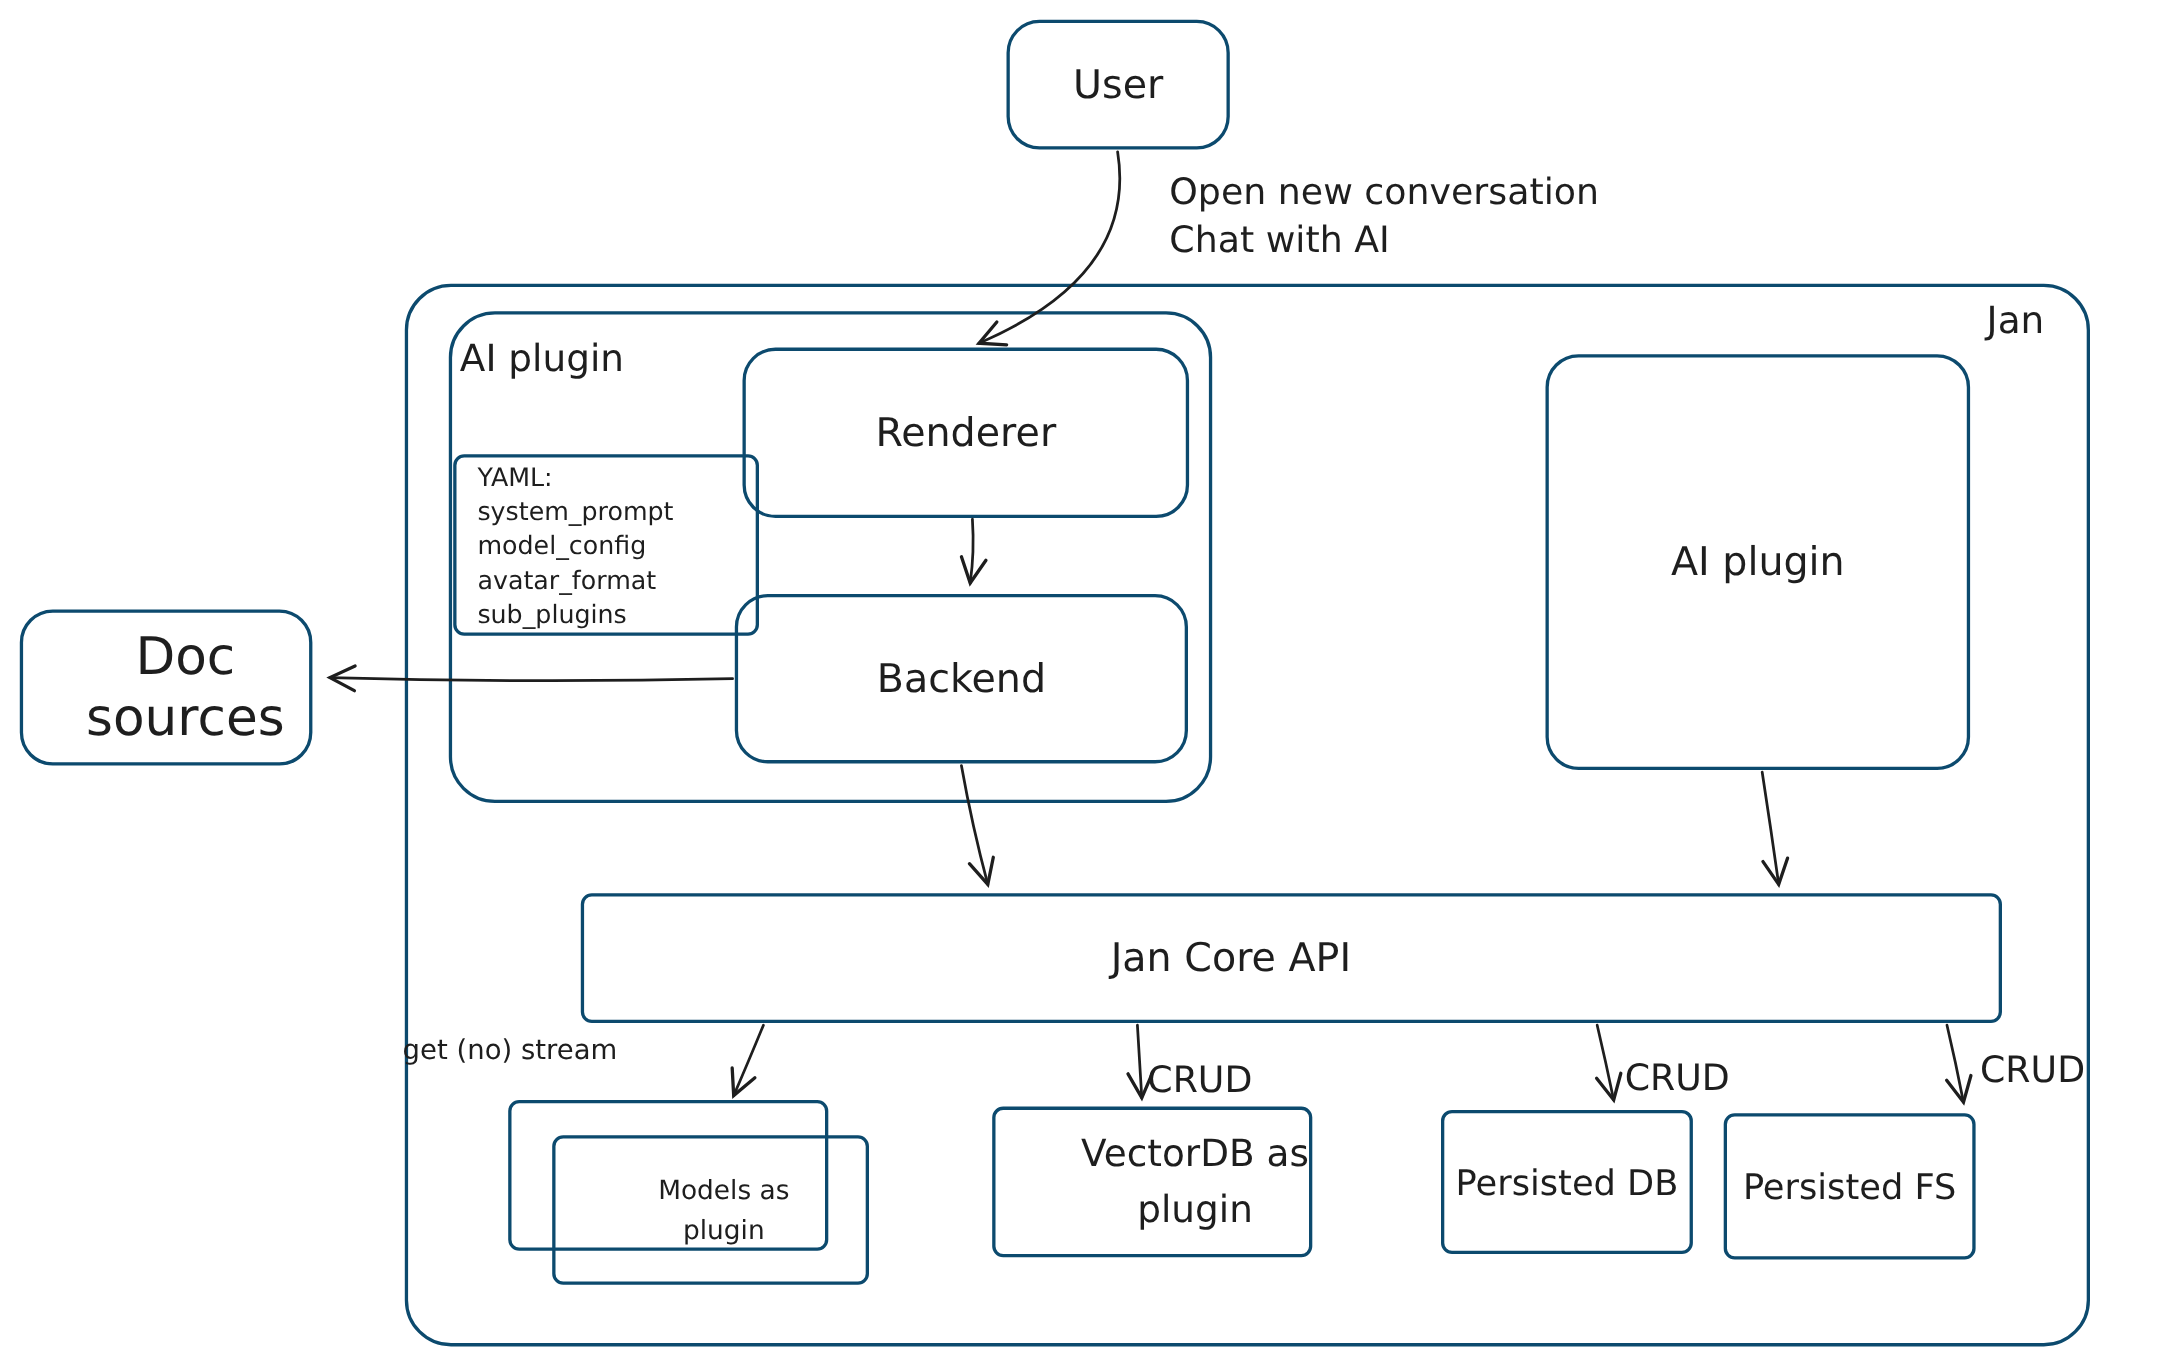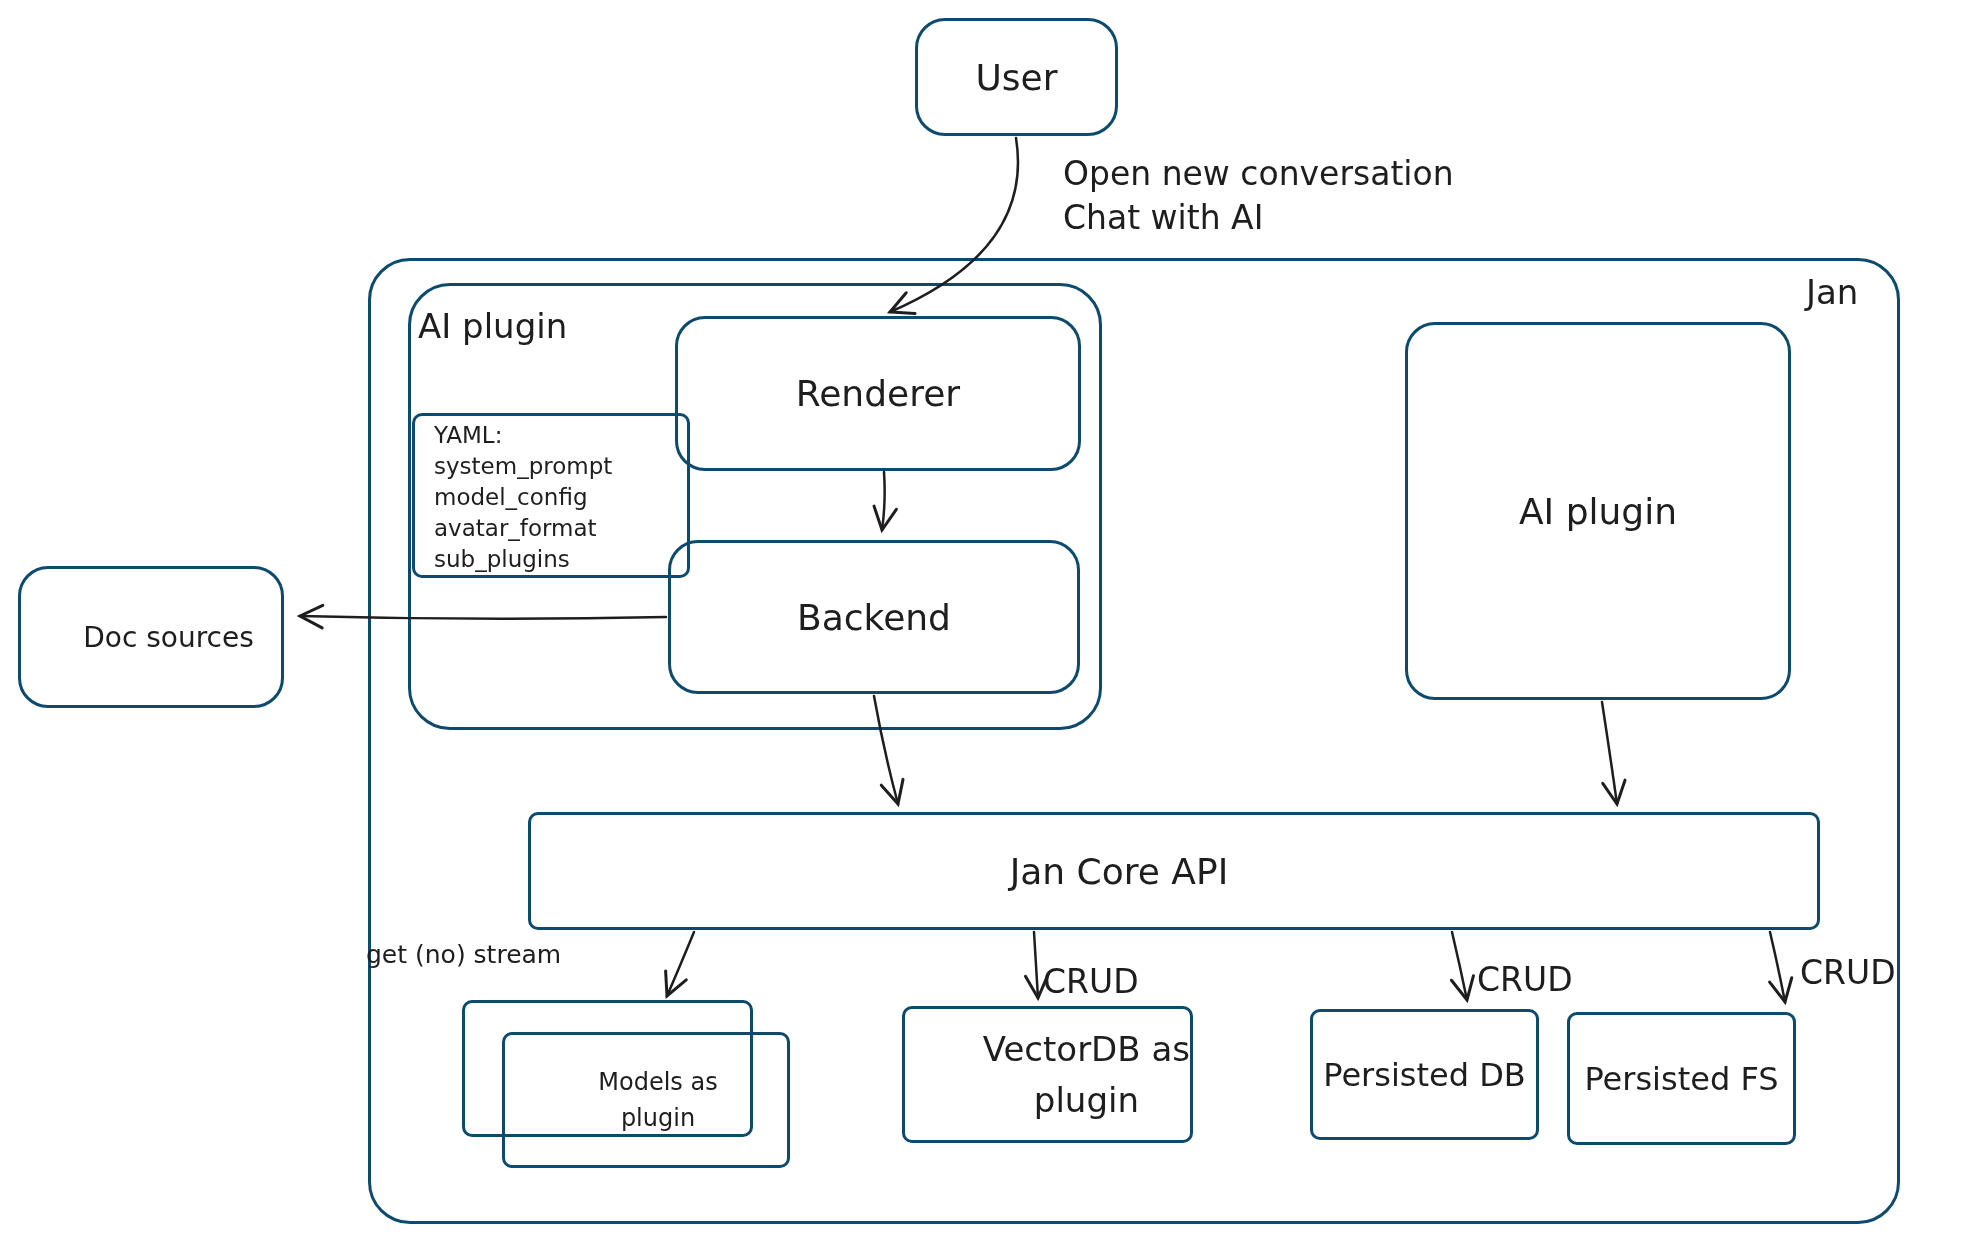--- a/index.html
+++ b/index.html
@@ -26,21 +26,21 @@
   #jan-label{left:1806px;top:272px;font-size:34px;}
   #ai-plugin-container{left:408px;top:283px;width:694px;height:447px;}
   #ai-plugin-container-label{left:418px;top:306px;font-size:34px;}
   #renderer-box{left:675px;top:316px;width:406px;height:155px;font-size:36px;}
   #backend-box{left:668px;top:540px;width:412px;height:154px;font-size:36px;}
   #yaml-box{left:412px;top:413px;width:278px;height:165px;}
   #yaml-text{left:434px;top:420px;}
   #ai-plugin-box{left:1405px;top:322px;width:386px;height:378px;font-size:36px;}
   #jan-core-api-bar{left:528px;top:812px;width:1292px;height:118px;font-size:36px;}
   #jan-core-api-bar .inner{transform:translateX(-55px);}
-  #doc-sources-box{left:18px;top:566px;width:266px;height:142px;font-size:28px;padding-left:35px;}
+  #doc-sources-box{left:18px;top:554px;width:266px;height:142px;font-size:47px;padding-left:35px;}
   #models-back-box{left:462px;top:1000px;width:291px;height:137px;}
   #models-box{left:502px;top:1032px;width:312px;height:136px;font-size:24px;border:none;justify-content:center;}
   #models-front-border{left:502px;top:1032px;width:288px;height:136px;}
   #vectordb-box{left:902px;top:1006px;width:291px;height:137px;font-size:34px;justify-content:flex-end;}
   #persisted-db-box{left:1310px;top:1009px;width:229px;height:131px;font-size:32px;text-align:right;}
   #persisted-fs-box{left:1567px;top:1012px;width:229px;height:133px;font-size:32px;}
 
   
   #open-conv-label{left:1040px;top:152px;font-size:33px;line-height:44px;white-space:nowrap;margin-left:23px;}
   #get-stream-label{left:366px;top:940px;font-size:25px;}

